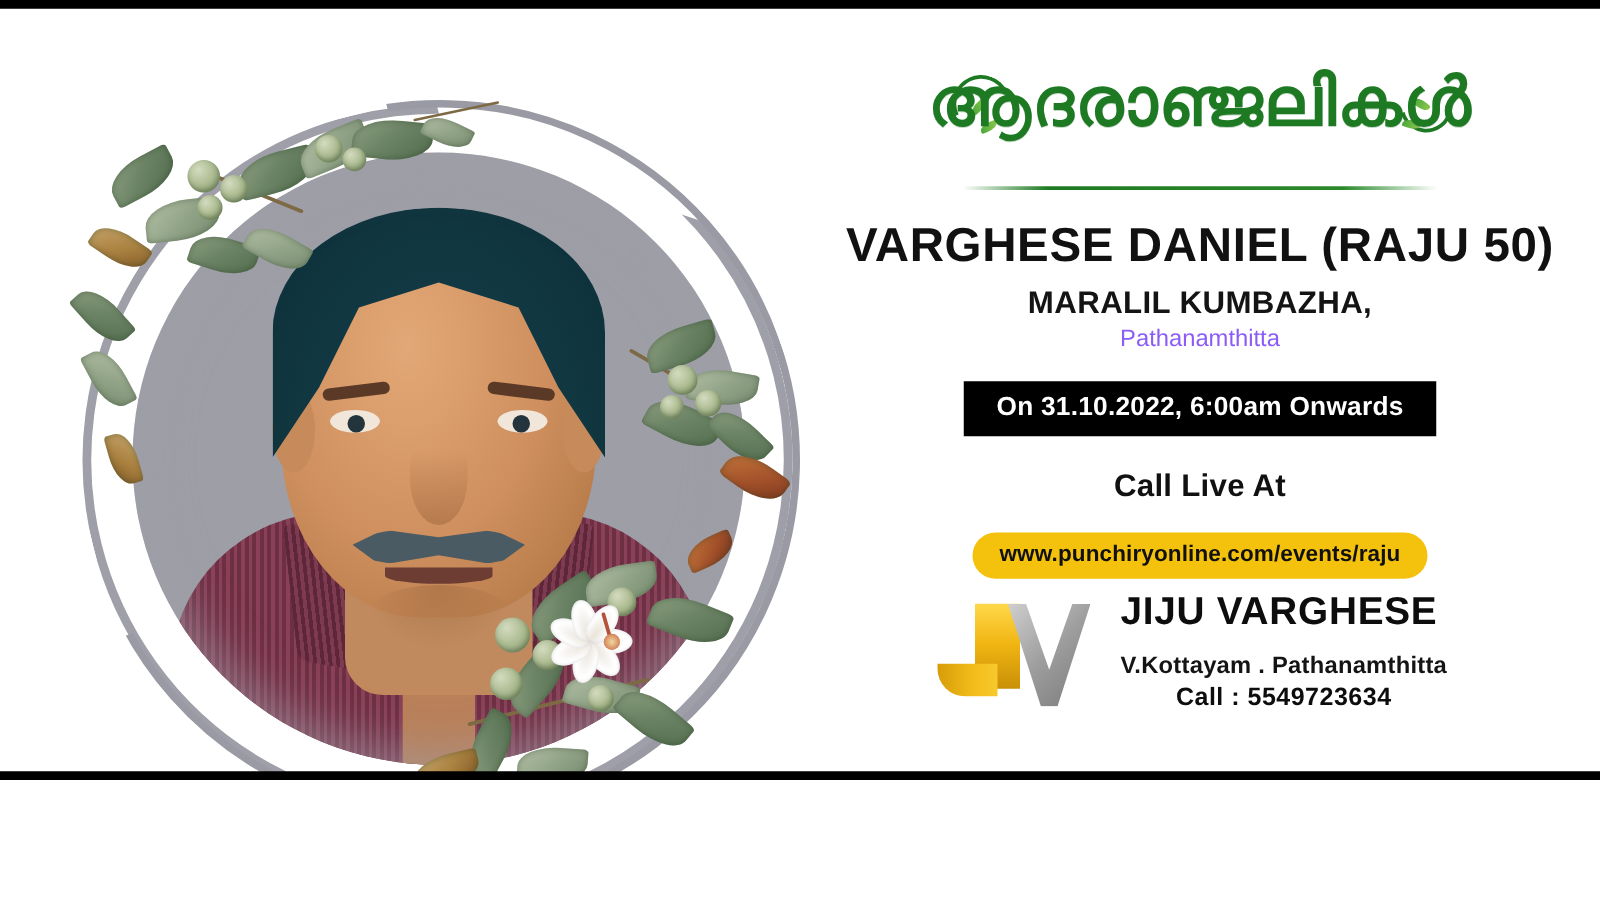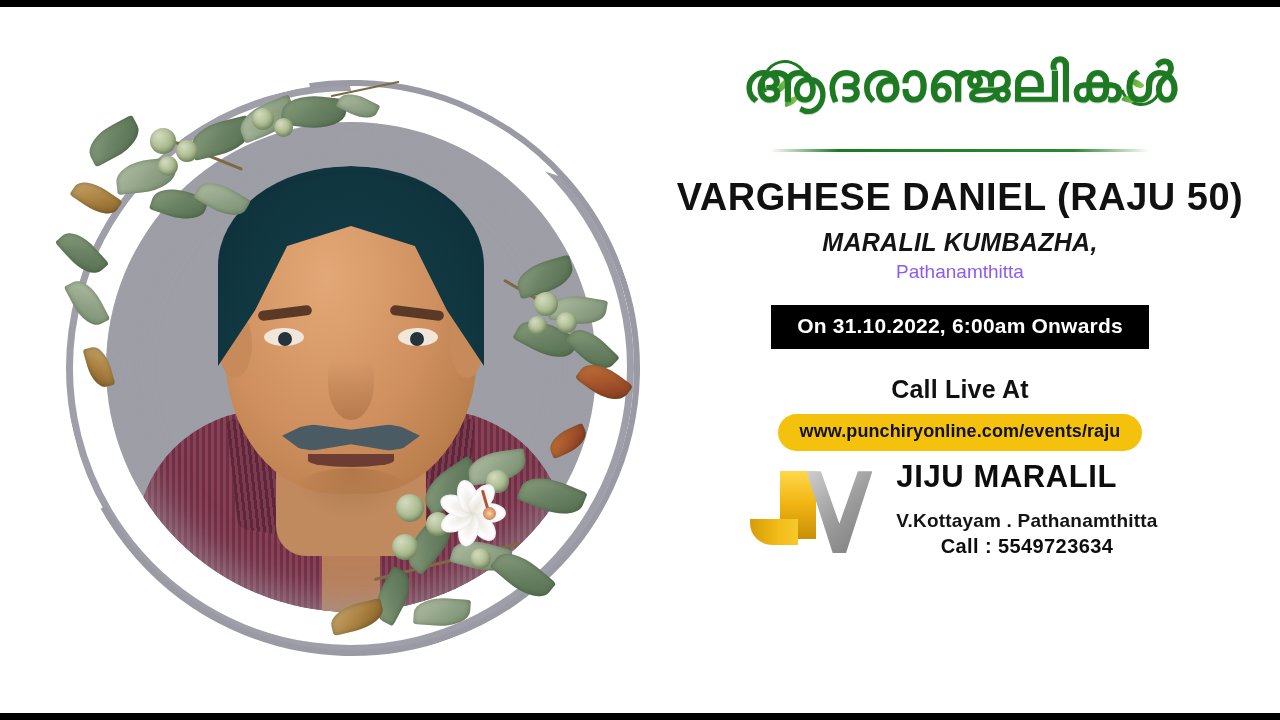--- a/index.html
+++ b/index.html
@@ -3,21 +3,21 @@
 <meta charset="utf-8">
 <title>Memorial Announcement</title>
 <style>
   * { margin:0; padding:0; box-sizing:border-box; }
   html,body { width:1280px; height:720px; overflow:hidden; }
   body {
     background:#ffffff;
     font-family:"Liberation Sans", sans-serif;
     position:relative;
   }
-  .stage { position:relative; width:1280px; height:720px; background:#fff; overflow:hidden; }
+  .stage { position:relative; width:1280px; height:624px; background:#fff; overflow:hidden; }
 
   .edge-bar { position:absolute; left:0; width:1280px; background:#000; z-index:40; }
   .edge-bar.top { top:0; height:7px; }
   .edge-bar.bottom { bottom:0; height:7px; }
 
   
   .photo-panel { position:absolute; left:0; top:0; width:660px; height:720px; }
 
   .ring-outer {
     position:absolute; left:66px; top:84px; width:568px; height:568px;
@@ -196,41 +196,41 @@
     border-color:#1d7a22 transparent transparent #1d7a22;
   }
 
   .deceased-name {
     margin-top:10px;
     font-size:38px; font-weight:700; color:#111;
     letter-spacing:.5px; white-space:nowrap;
   }
   .deceased-house {
     margin-top:9px;
-    font-size:25px; font-weight:700; color:#141414; letter-spacing:.3px;font-style:italic;
+    font-size:25px; font-weight:700; color:#141414; letter-spacing:.3px;
   }
   .deceased-place {
     margin-top:4px;
     font-size:19px; font-weight:400; color:#8b5cf6;
   }
 
   .date-banner {
     margin-top:22px;
     background:#000; color:#fff;
     font-size:21px; font-weight:700;
     padding:9px 26px 11px;
     letter-spacing:.2px;
   }
 
   .watch-live {
     margin-top:26px;
     font-size:25px; font-weight:700; color:#111; letter-spacing:.2px;
   }
   .url-pill {
-    margin-top:10px;
+    margin-top:22px;
     background:#f4c20d; color:#111;
     border-radius:20px;
     padding:7px 22px 9px;
     font-size:18px; font-weight:700; letter-spacing:.1px;
   }
 
   .powered-by {
     margin-top:44px;
     font-size:25px; font-weight:700; color:#111; letter-spacing:.4px;
   }
@@ -392,19 +392,19 @@
     <div class="url-pill">www.punchiryonline.com/events/raju</div>
 
 
     <div class="brand-row">
       <div class="jv-logo">
         <div class="jv-j"></div>
         <div class="jv-j-foot"></div>
         <div class="jv-v"></div>
       </div>
       <div class="brand-text">
-        <div class="brand-name">JIJU MARALIL</div>
+        <div class="brand-name">JIJU VARGHESE</div>
         <div class="brand-addr">V.Kottayam . Pathanamthitta</div>
         <div class="brand-call">Call : 5549723634</div>
       </div>
     </div>
   </div>
 </div>
 
 </body></html>

